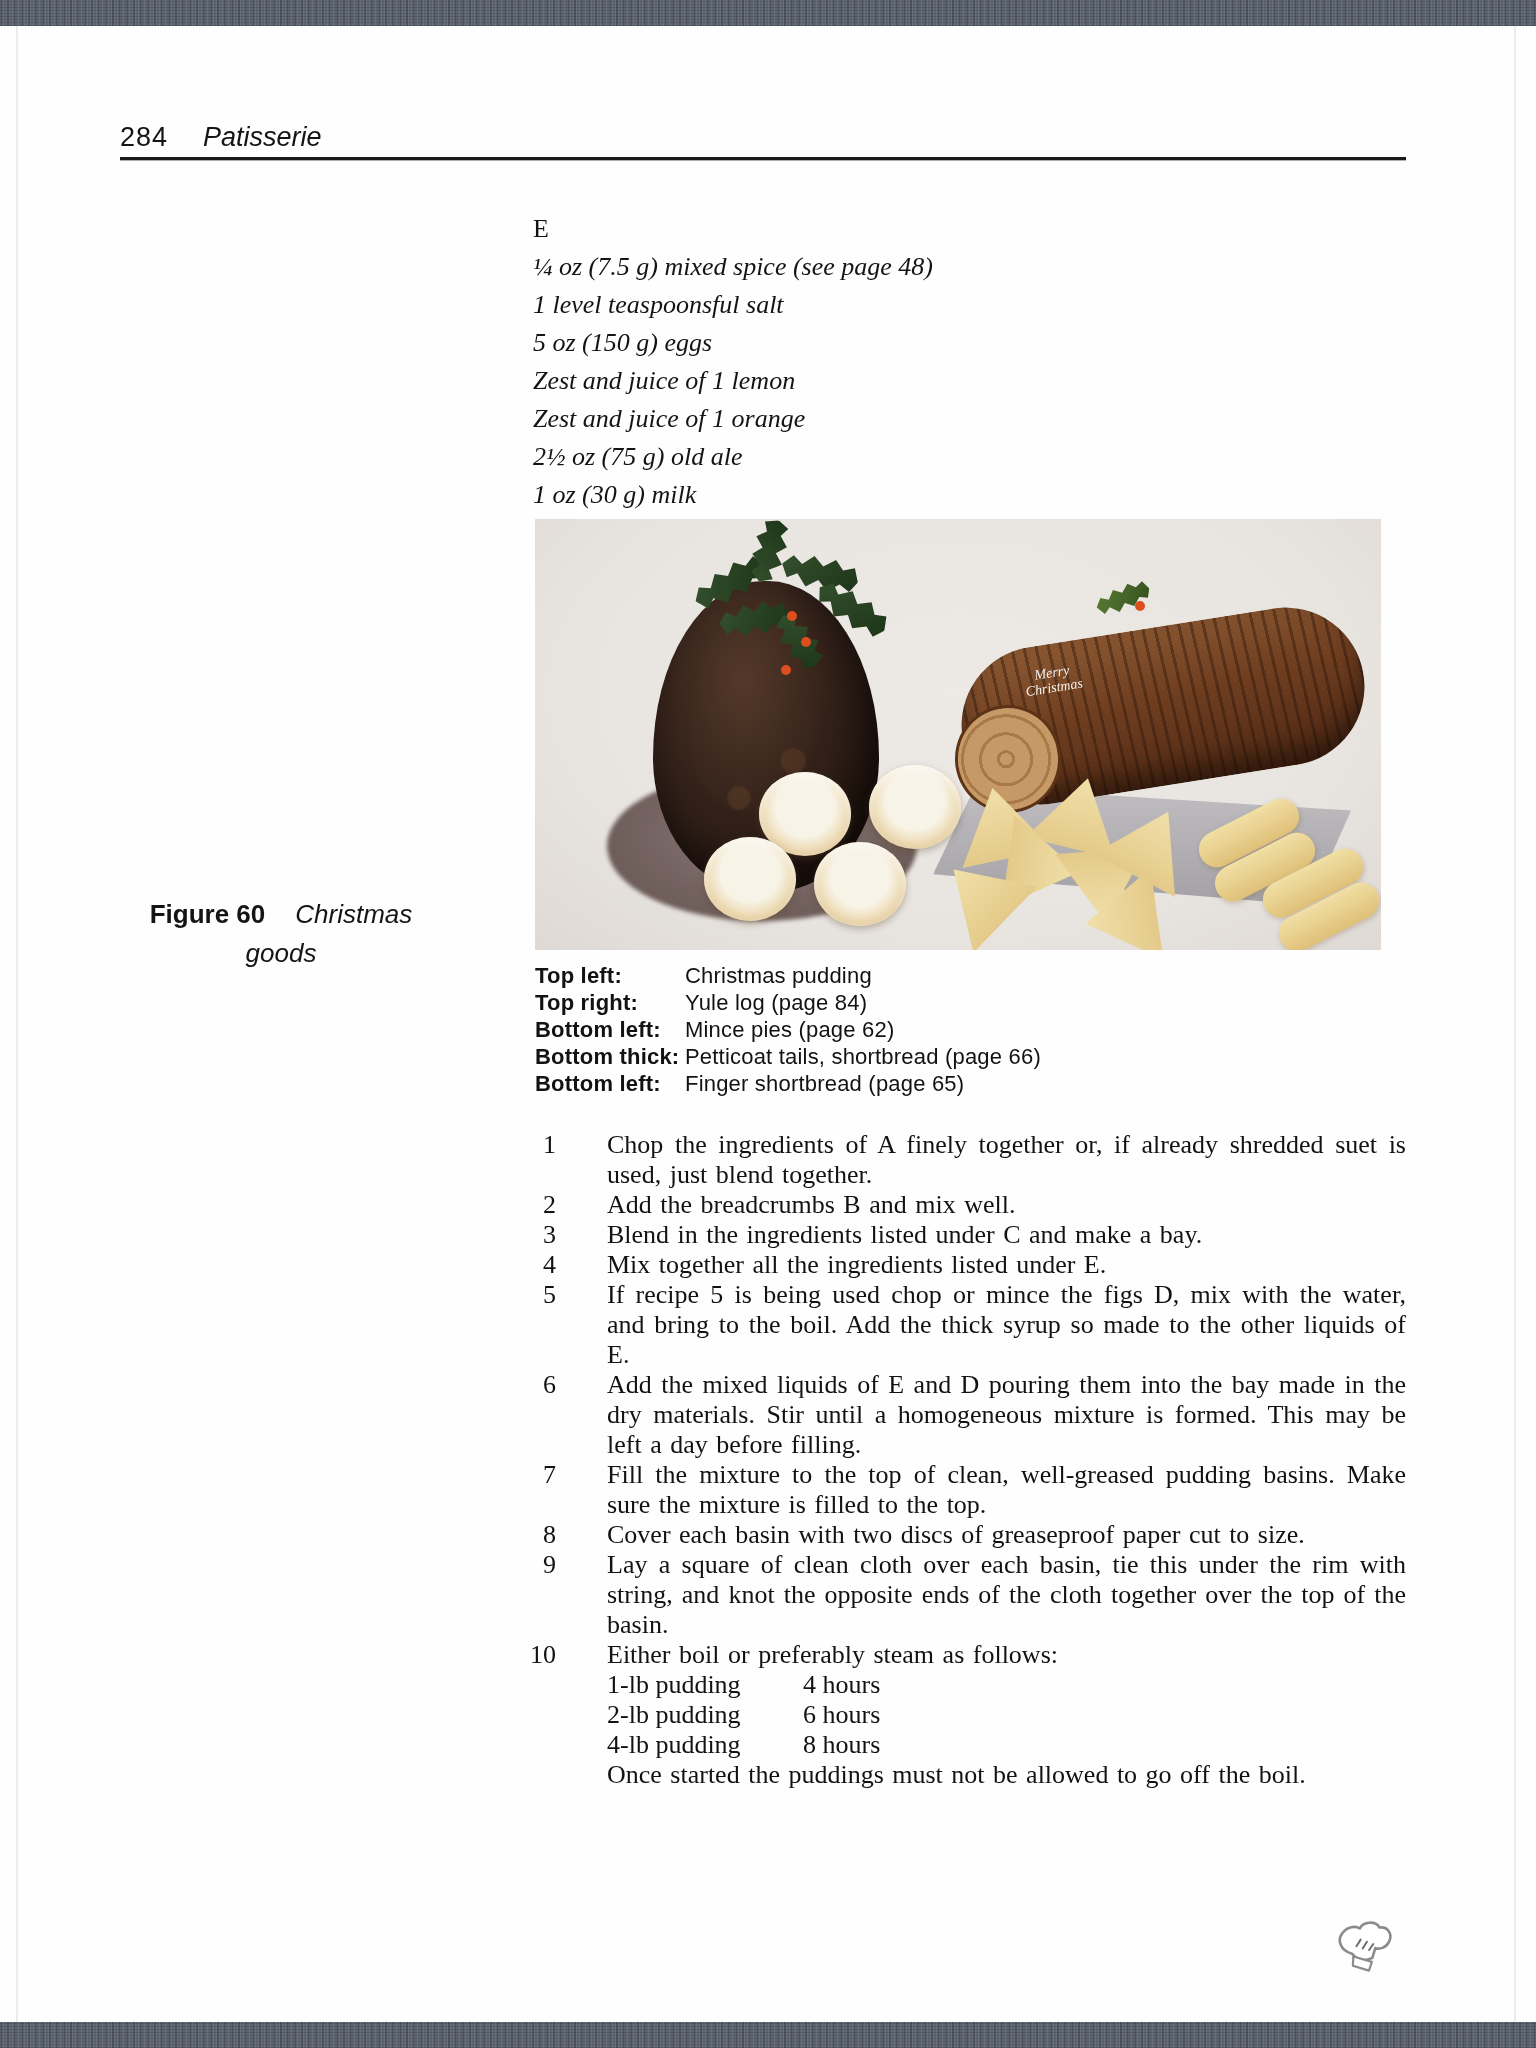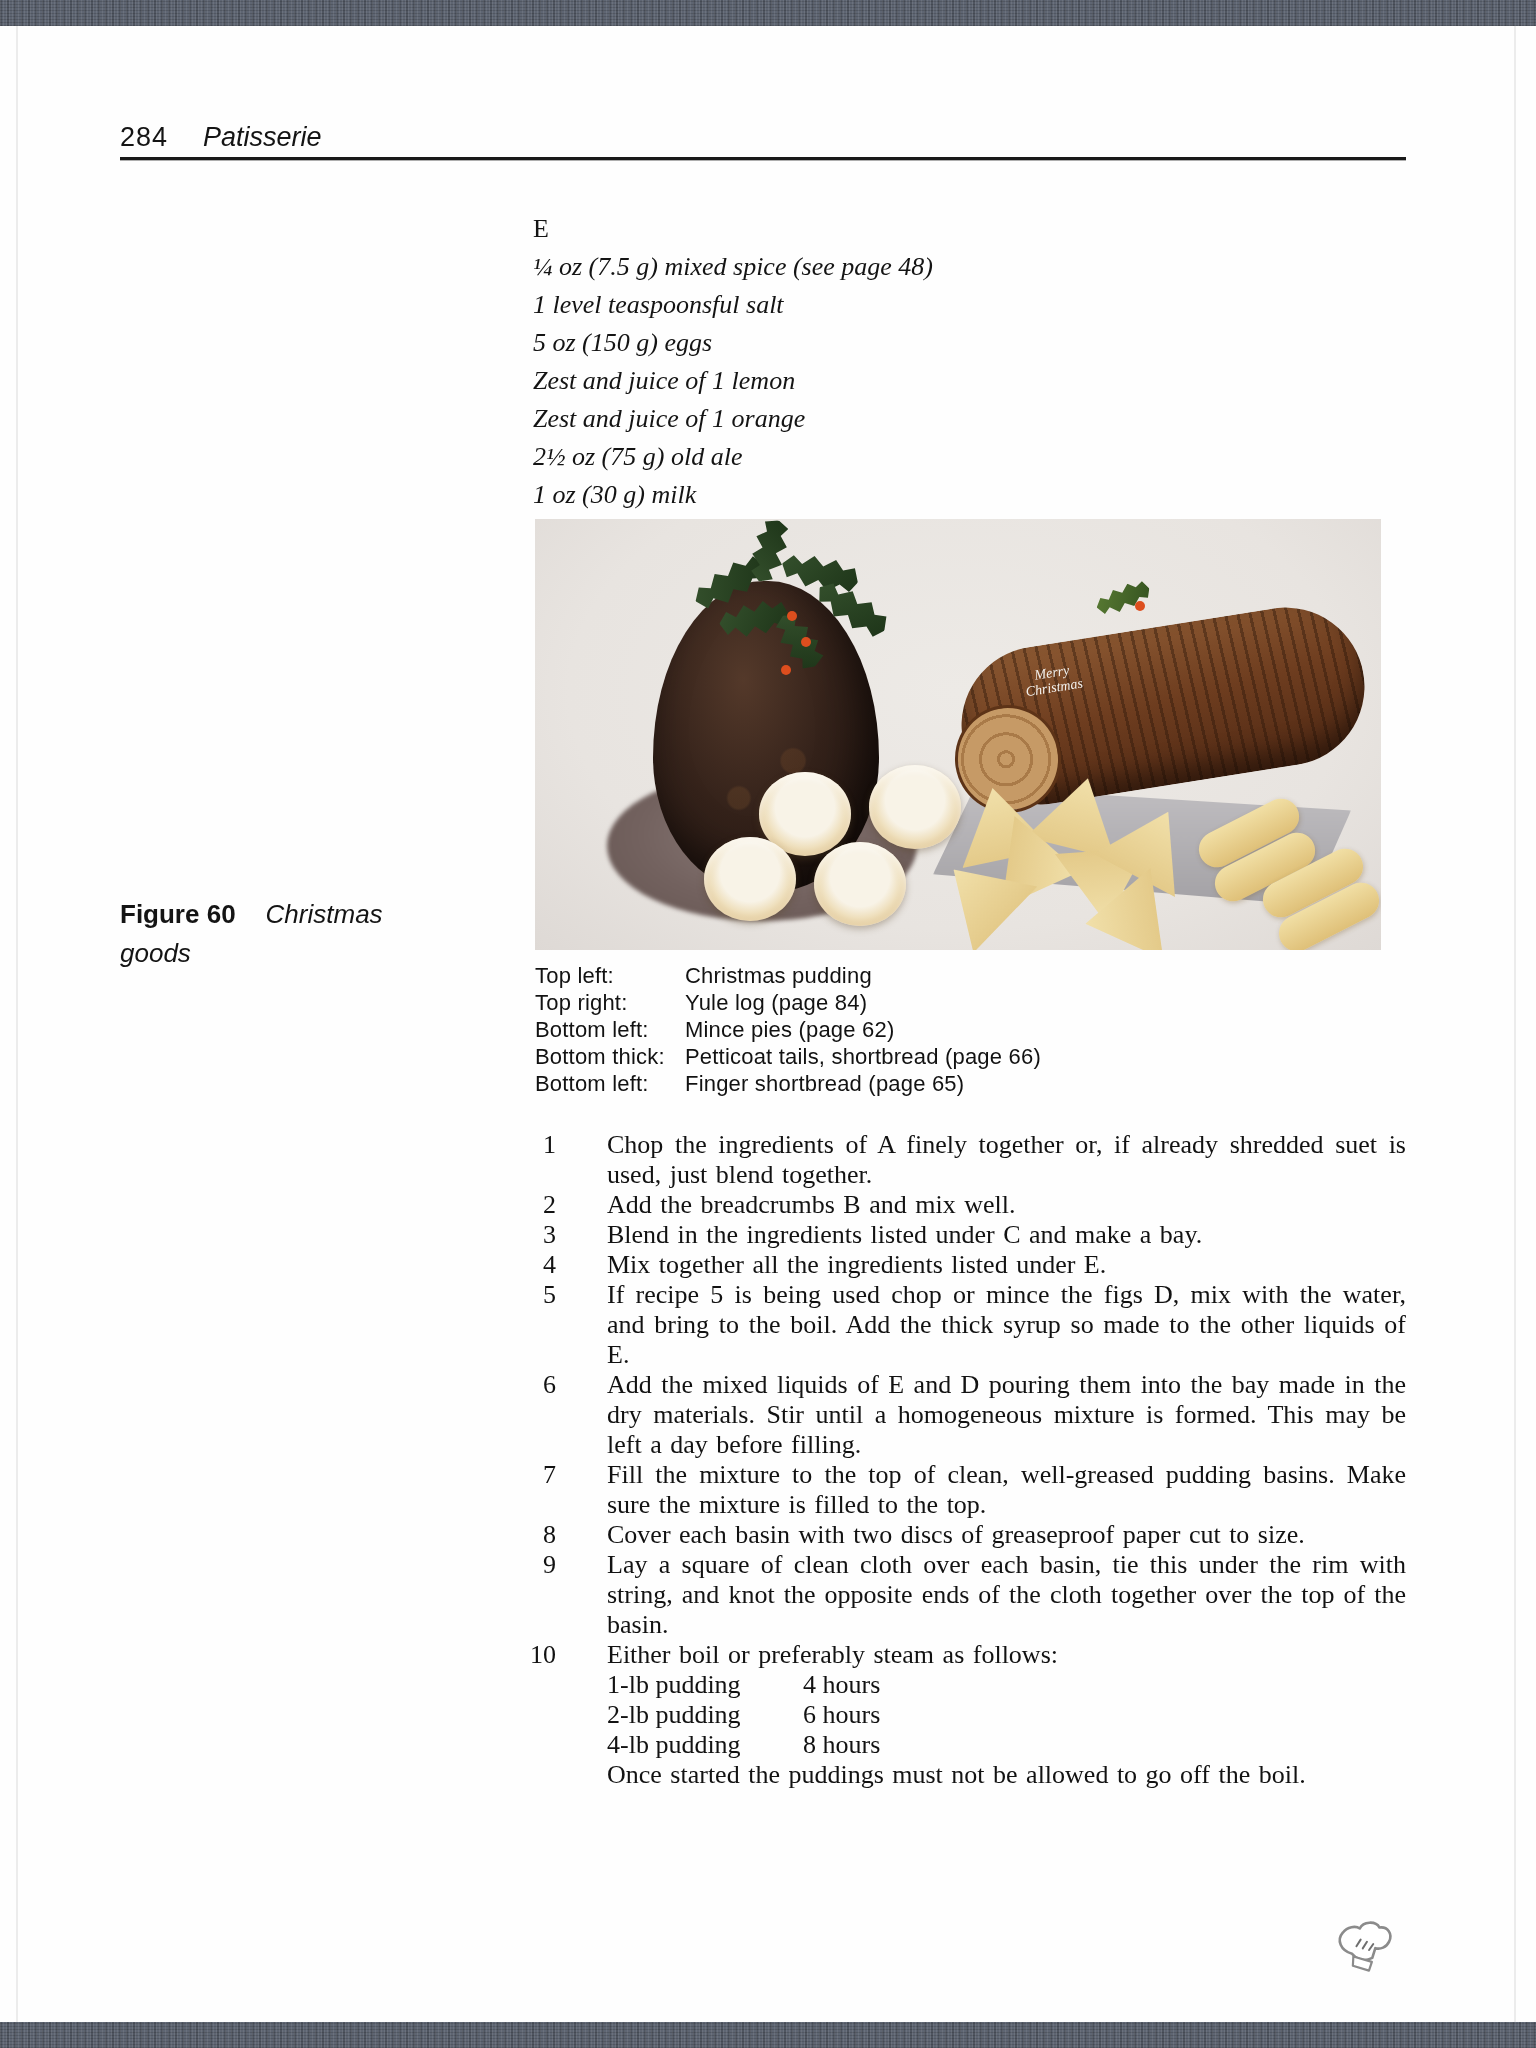--- a/index.html
+++ b/index.html
@@ -62,28 +62,28 @@
   .pie{position:absolute;width:92px;height:84px;border-radius:50%;
         background:radial-gradient(circle at 50% 42%, #f8f3e7 0 44%, #efe0be 60%, #ddc08a 80%, #cfa96a 100%);
         box-shadow:0 3px 7px rgba(90,70,40,.35), inset 0 4px 8px rgba(255,255,255,.8);}
   .tri{position:absolute;width:92px;height:82px;clip-path:polygon(50% 0,100% 88%,0 88%);
         background:linear-gradient(180deg,#f1e0aa,#e2c785);filter:drop-shadow(0 2px 2px rgba(120,90,40,.35));}
   .finger{position:absolute;width:108px;height:36px;border-radius:18px;transform:rotate(-27deg);
         background:linear-gradient(180deg,#f1dfa5,#dfc078);box-shadow:0 2px 5px rgba(120,90,40,.3);}
 
   
   .figcap{position:absolute;left:120px;top:895px;width:322px;
-        font-family:"Liberation Sans","DejaVu Sans",sans-serif;font-size:26px;line-height:39px;color:#141414;}
+        font-family:"Liberation Sans","DejaVu Sans",sans-serif;font-size:26px;line-height:39px;color:#141414;text-align:center;}
   .figcap .lab{font-weight:bold;margin-right:30px;}
   .figcap .tit{font-style:italic;}
 
   
   .key{position:absolute;left:535px;top:962px;font-family:"Liberation Sans","DejaVu Sans",sans-serif;
        font-size:22px;line-height:27px;color:#121212;letter-spacing:.2px;}
-  .key .pos{display:inline-block;width:150px;}
+  .key .pos{display:inline-block;width:150px;font-weight:bold;}
 
   
   .steps{position:absolute;left:516px;top:1130px;width:890px;font-size:26px;line-height:30px;color:#121212;}
   .step{display:flex;}
   .num{width:40px;text-align:right;margin-right:18px;flex:none;}
   .body{flex:1;min-width:0;margin-left:33px;}
   .txt{text-align:justify;word-spacing:2px;}
   .time-row .t-size{display:inline-block;width:196px;}
 
   .hat{position:absolute;left:1332px;top:1916px;width:64px;height:60px;transform:rotate(6deg);}

